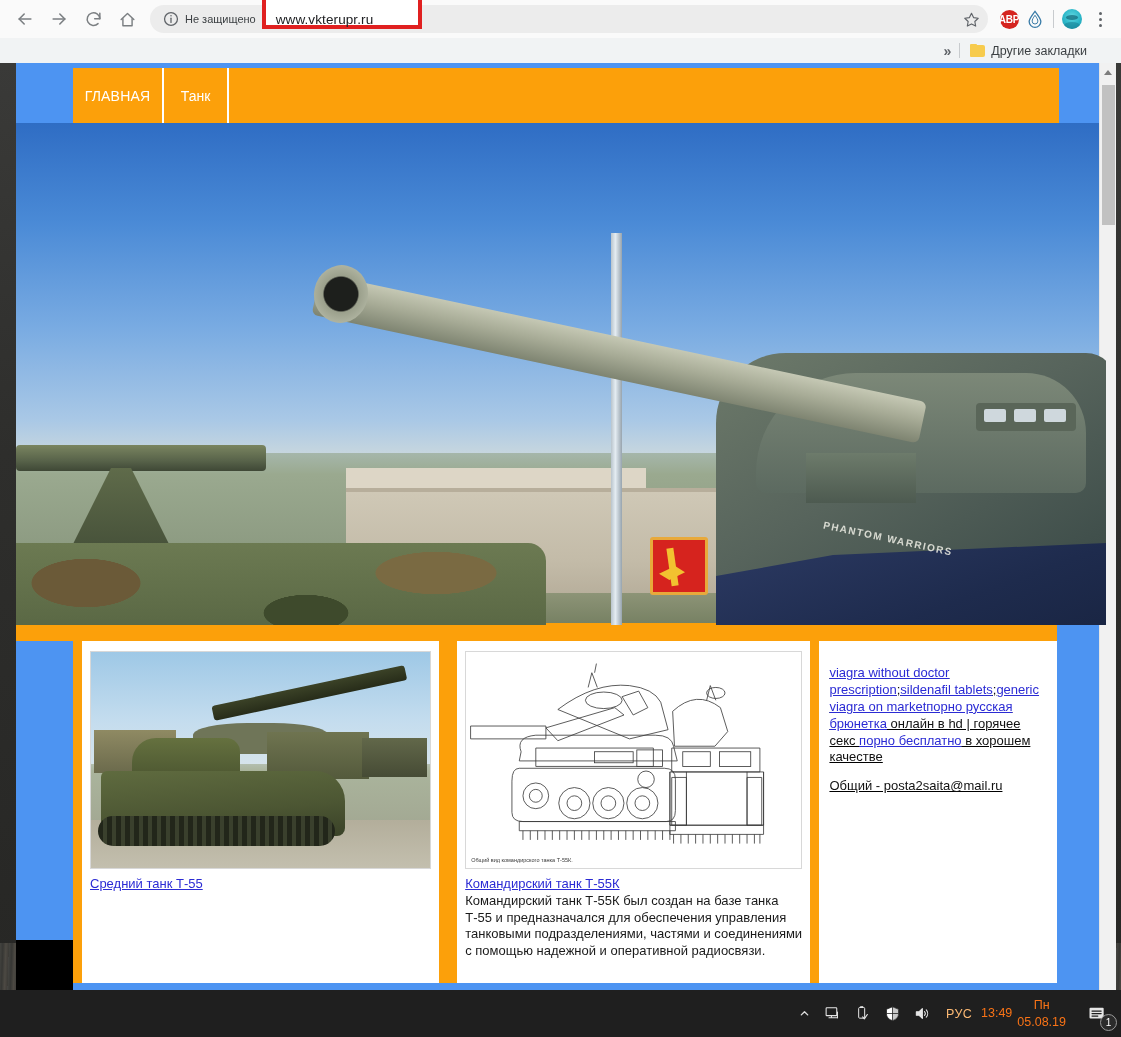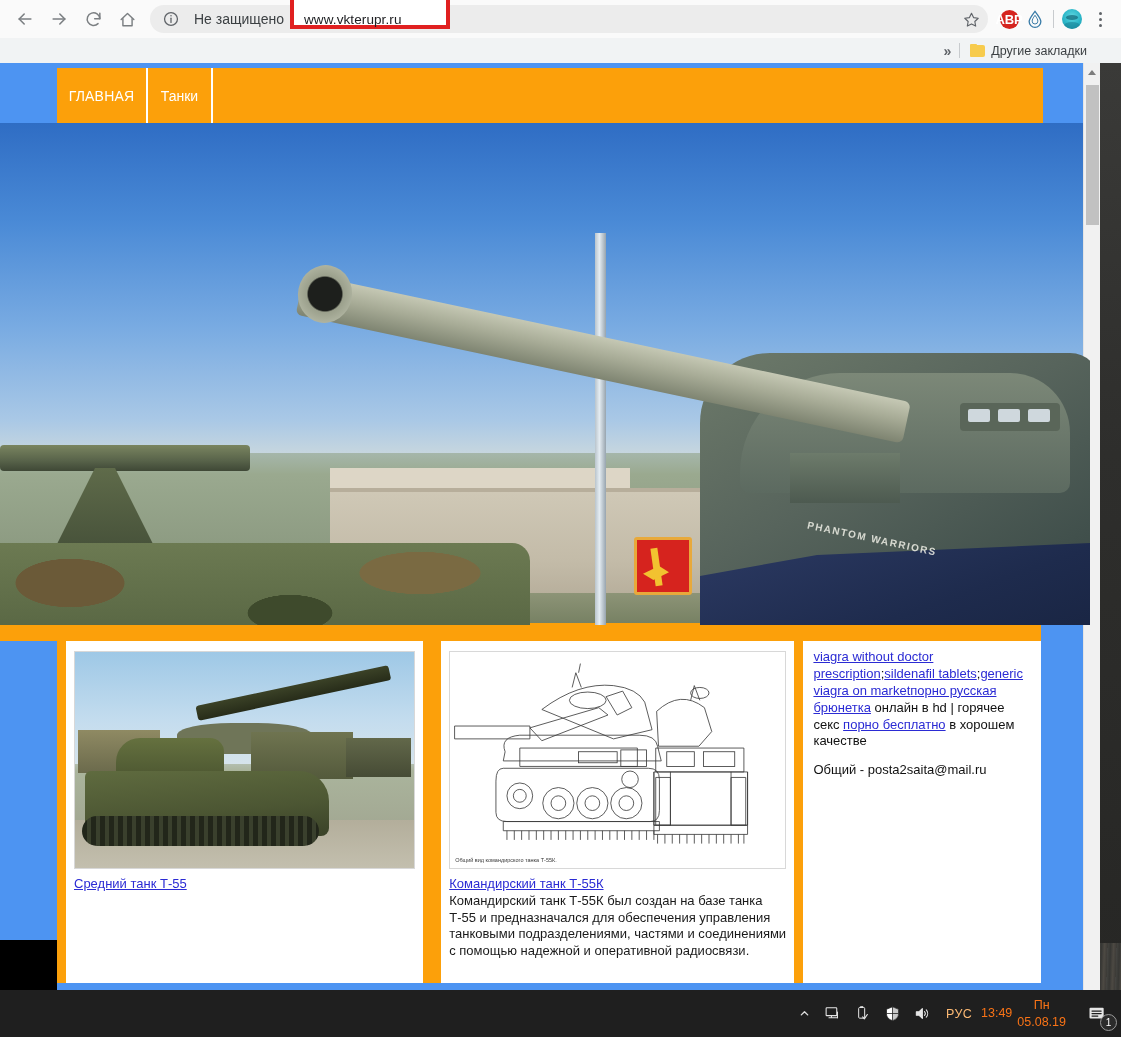--- a/index.html
+++ b/index.html
@@ -41,22 +41,22 @@
     background: #ececec;
     border-radius: 14px;
     display: flex; align-items: center;
     max-width: 890px;
   }
   .info-icon {
     width: 18px; height: 18px; margin-left: 12px;
     flex: 0 0 auto; color: #5f6368;
   }
   .not-secure {
-    font-size: 14px; color: #3c4043;
-    margin-left: 14px; white-space: nowrap;
+    font-size: 11px; color: #3c4043;
+    margin-left: 5px; white-space: nowrap;
   }
   .omni-divider {
     width: 1px; height: 16px; background: #bdc1c6;
     margin: 0 9px 0 8px; flex: 0 0 auto;
   }
   .url-wrap {
     position: relative;
     flex: 1 1 auto;
     height: 28px;
     display: flex; align-items: center;
@@ -77,21 +77,21 @@
 
   .star-btn {
     width: 30px; height: 30px; margin-right: 2px;
     display: flex; align-items: center; justify-content: center;
     color: #5f6368; flex: 0 0 auto;
   }
   .ext-icon { width: 26px; height: 30px; display: flex; align-items: center; justify-content: center; flex: 0 0 auto; }
   .abp {
     width: 19px; height: 19px; border-radius: 50%;
     background: #d5241f;
-    color: #fff; font-size: 13px; font-weight: bold;
+    color: #fff; font-size: 10px; font-weight: bold;
     display: flex; align-items: center; justify-content: center;
     letter-spacing: -0.2px;
   }
   .drop-icon { width: 20px; height: 20px; color: #3a7ca8; }
   .ext-sep { width: 1px; height: 18px; background: #c8cbce; margin: 0 5px; flex: 0 0 auto; }
   .avatar {
     width: 20px; height: 20px; border-radius: 50%;
     background: radial-gradient(circle at 50% 38%, #5fd6e0 0%, #2bb6c8 55%, #1a93a8 100%);
     position: relative; overflow: hidden; flex: 0 0 auto;
   }
@@ -157,21 +157,21 @@
   .desktop-text {
     position: absolute; left: 905px; top: 980px;
     font-family: "Liberation Serif", serif;
     font-size: 25px; color: #6e6c67;
     letter-spacing: 0.5px;
     white-space: nowrap;
   }
 
   
   .viewport {
-    position: absolute; left: 0; top: 63px;
+    position: absolute; left: 16px; top: 63px;
     width: 1100px; height: 927px;
     background: #4d94f2;
     overflow: hidden;
   }
   .black-block {
     position: absolute; left: 0; top: 877px;
     width: 57px; height: 90px;
     background: #000;
     z-index: 9;
   }
@@ -356,21 +356,21 @@
   }
   .card {
     background: #ffffff;
     border-left: 9px solid #fca00a;
     border-right: 9px solid #fca00a;
     padding: 10px 8px 6px 8px;
     position: relative;
   }
   .card.c1 { width: 379px; margin-left: 57px; }
   .card.c2 { width: 375px; }
-  .card.c3 { width: 240px; border-left: 0; border-right: 0; padding: 8px 10px; }
+  .card.c3 { width: 240px; border-left: 0; border-right: 0; padding: 24px 10px; text-decoration: underline; }
 
   .card-photo {
     width: 100%; height: 218px;
     border: 1px solid #d8d8d8;
     position: relative; overflow: hidden;
     background: linear-gradient(180deg, #b8d6ea 0%, #cfe0ea 42%, #aab49c 55%, #9d9f8c 100%);
   }
   .ph-sky { position: absolute; left: 0; top: 0; width: 100%; height: 52%;
     background: linear-gradient(180deg, #9ec8e6 0%, #c3dcee 60%, #d6e4ec 100%); }
   .ph-hangar { position: absolute; left: 30%; top: 33%; width: 40%; height: 14%;
@@ -560,21 +560,21 @@
     <span class="folder-icon"></span>
     <span class="bm-label">Другие закладки</span>
   </div>
 </div>
 
 <div class="viewport">
   <div class="page">
 
     <div class="site-nav">
       <div class="nav-item home">ГЛАВНАЯ</div>
-      <div class="nav-item tanks">Танки</div>
+      <div class="nav-item tanks">Танк</div>
     </div>
 
     <div class="hero">
       <div class="sky"></div>
       <div class="wall2"></div>
       <div class="wall"></div>
       <div class="stonewall"></div>
       <div class="ground"></div>
       <div class="emblem"></div>
       <div class="flagpole"></div>

